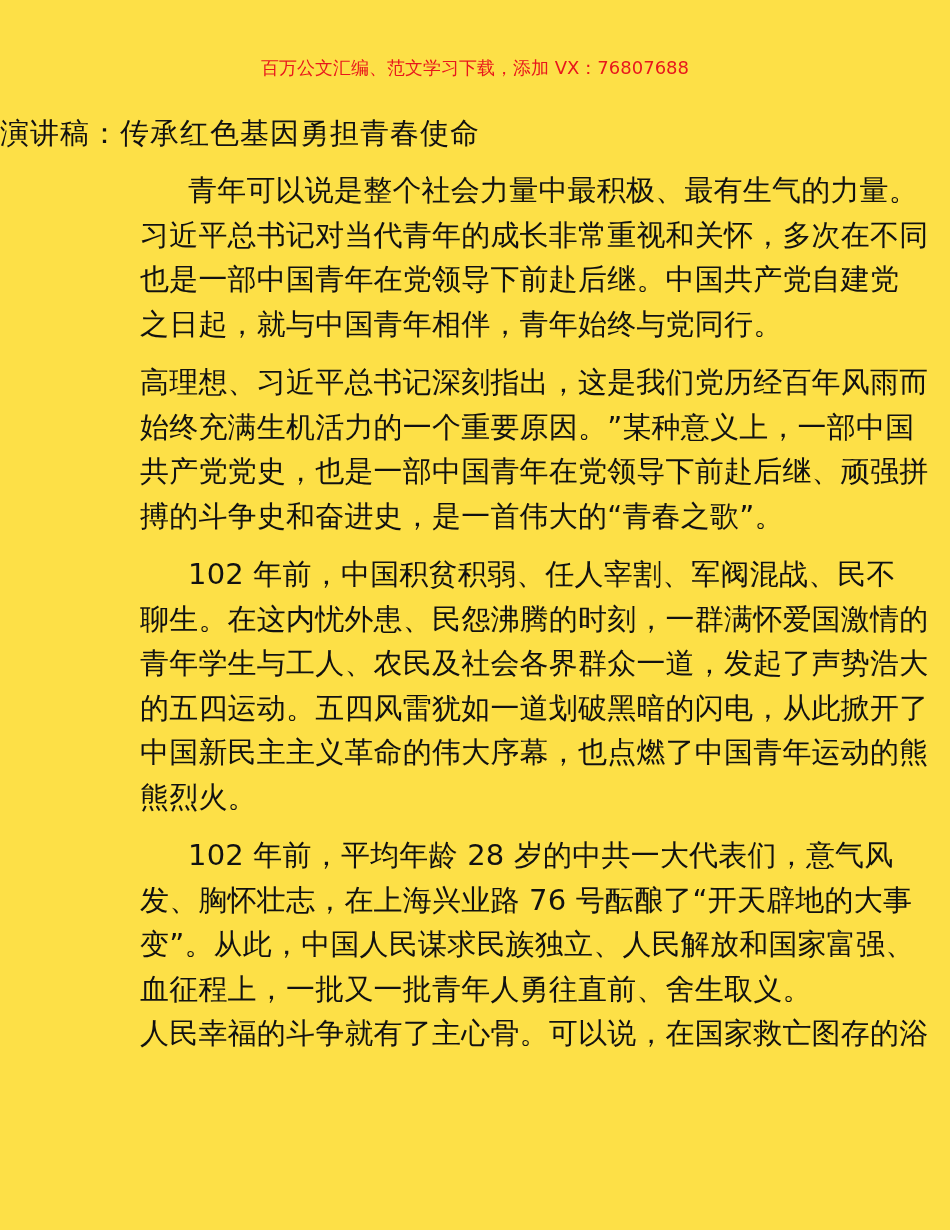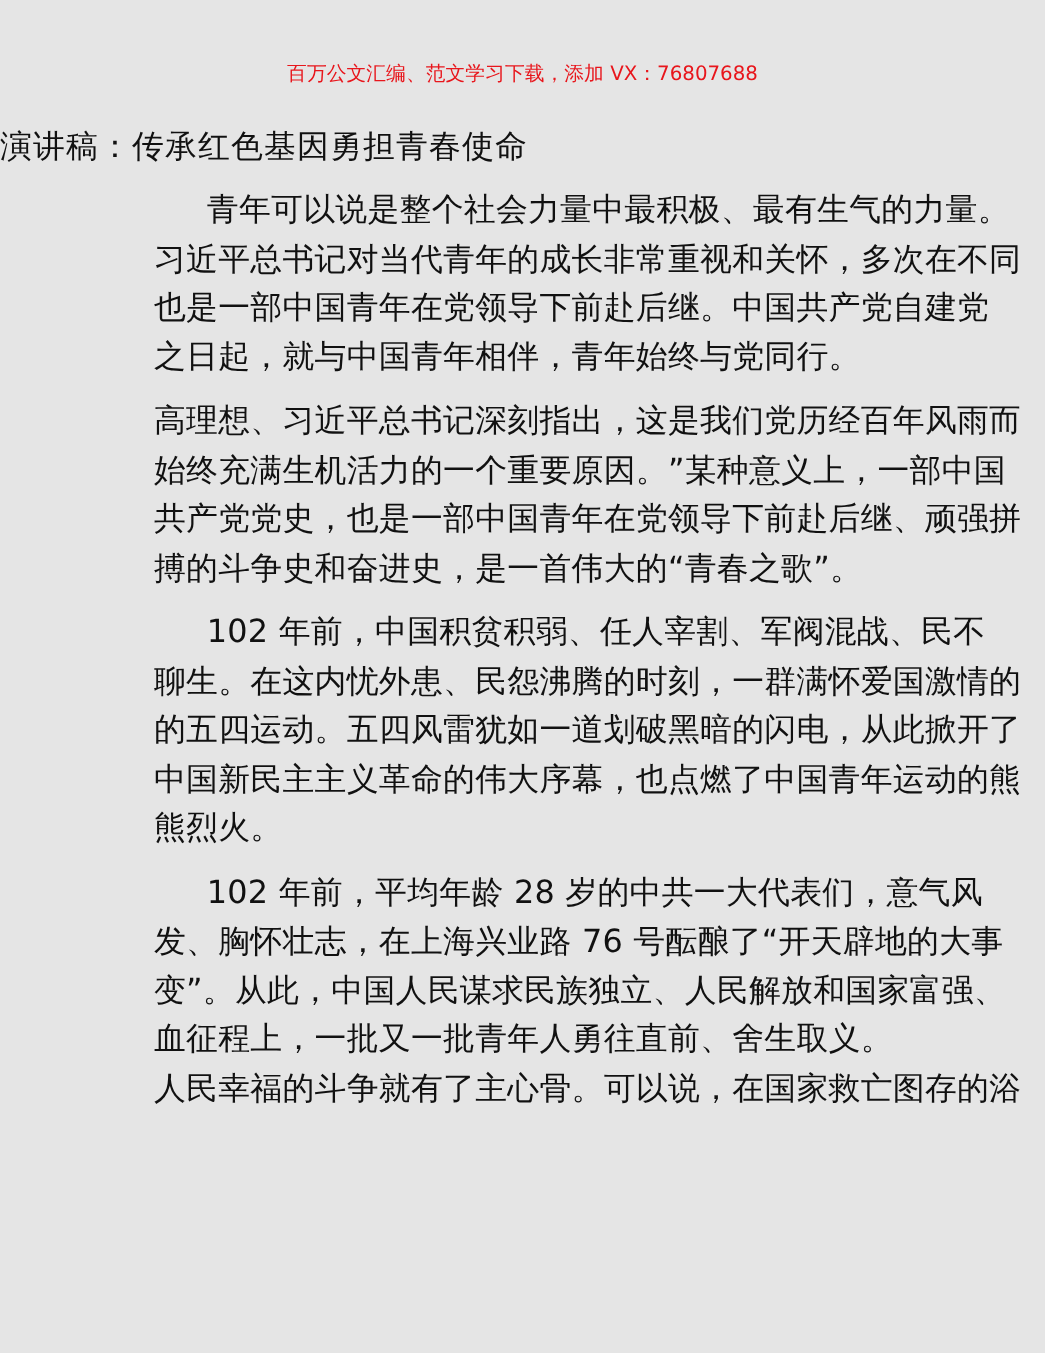--- a/index.html
+++ b/index.html
@@ -13,21 +13,21 @@
       position: relative;
       overflow: hidden;
       font-family: "DejaVu Sans", "Liberation Sans", sans-serif;
       color: #000000;
     }
     .page {
       position: absolute;
       left: 0; top: 0;
       width: 950px;
       height: 1230px;
-      background: #e5e5e5;
+      background: #fde047;
     }
     .header-banner {
       position: absolute;
       top: 56px;
       left: 0;
       width: 950px;
       text-align: center;
       font-size: 18px;
       line-height: 24px;
       color: #e8161c;
@@ -87,20 +87,21 @@
     <div class="para">
       <span class="line">高理想、习近平总书记深刻指出，这是我们党历经百年风雨而</span>
       <span class="line">始终充满生机活力的一个重要原因。”某种意义上，一部中国</span>
       <span class="line">共产党党史，也是一部中国青年在党领导下前赴后继、顽强拼</span>
       <span class="line">搏的斗争史和奋进史，是一首伟大的“青春之歌”。</span>
     </div>
 
     <div class="para">
       <span class="line indent">102 年前，中国积贫积弱、任人宰割、军阀混战、民不</span>
       <span class="line">聊生。在这内忧外患、民怨沸腾的时刻，一群满怀爱国激情的</span>
+      <span class="line">青年学生与工人、农民及社会各界群众一道，发起了声势浩大</span>
       <span class="line">的五四运动。五四风雷犹如一道划破黑暗的闪电，从此掀开了</span>
       <span class="line">中国新民主主义革命的伟大序幕，也点燃了中国青年运动的熊</span>
       <span class="line">熊烈火。</span>
     </div>
 
     <div class="para">
       <span class="line indent">102 年前，平均年龄 28 岁的中共一大代表们，意气风</span>
       <span class="line">发、胸怀壮志，在上海兴业路 76 号酝酿了“开天辟地的大事</span>
       <span class="line">变”。从此，中国人民谋求民族独立、人民解放和国家富强、</span>
       <span class="line">血征程上，一批又一批青年人勇往直前、舍生取义。</span>

